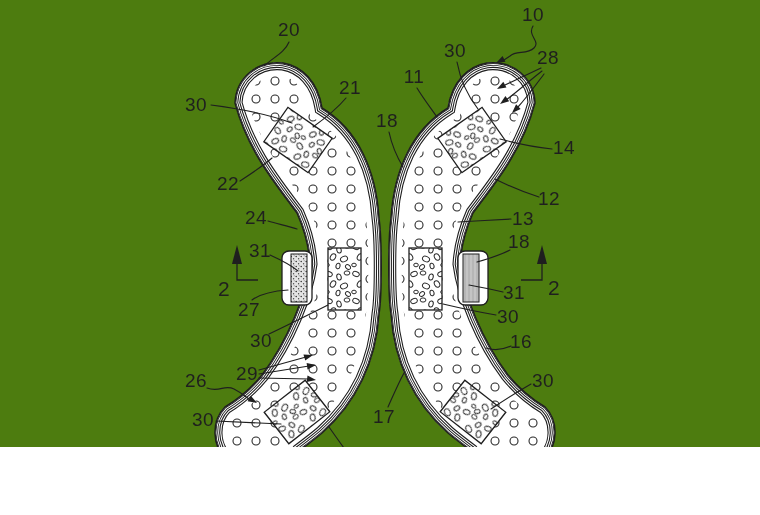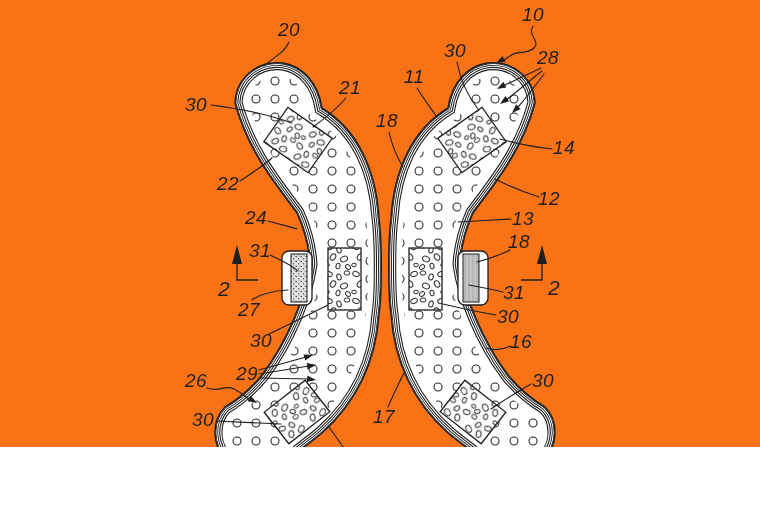--- a/index.html
+++ b/index.html
@@ -1,17 +1,17 @@
 <!DOCTYPE html>
 <html><head>
 <meta charset="utf-8">
 <style>
   html,body{margin:0;padding:0;background:#ffffff;}
-  .page{position:relative;width:760px;height:447px;background:#f97316;overflow:hidden;
-        font-family:"Liberation Sans", sans-serif;font-style:italic;}
+  .page{position:relative;width:760px;height:447px;background:#4d7c0f;overflow:hidden;
+        font-family:"Liberation Sans", sans-serif;}
   svg{display:block}
   .lbl{font-family:"Liberation Sans", sans-serif;font-size:19px;fill:#1f1f1f;
        text-anchor:middle;letter-spacing:.5px}
   .lbl2{font-size:21px}
   .ld{fill:none;stroke:#1f1f1f;stroke-width:1.15;stroke-linecap:round}
   .ah{fill:#1f1f1f;stroke:none}
   .sec{stroke:#1f1f1f;stroke-width:1.3;fill:none}
 </style>
 </head>
 <body>

